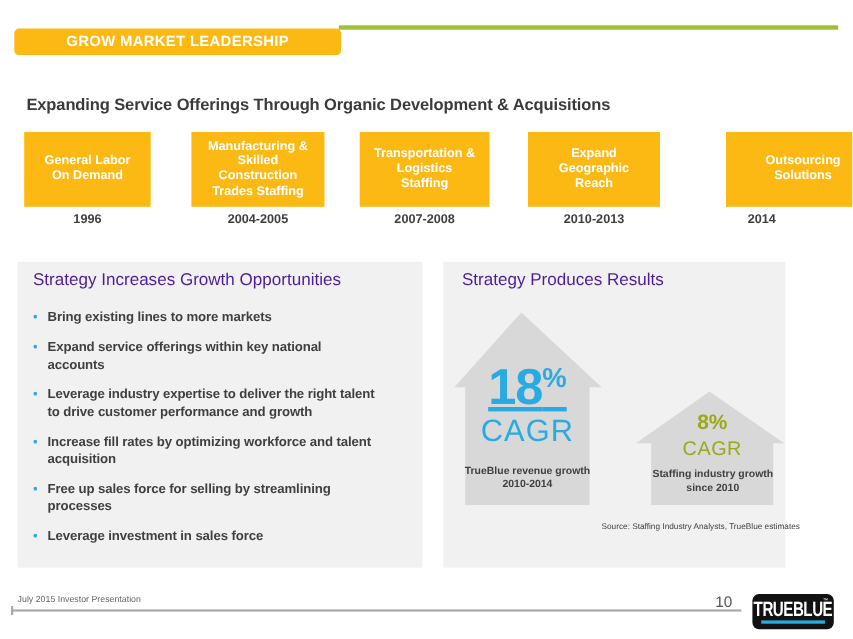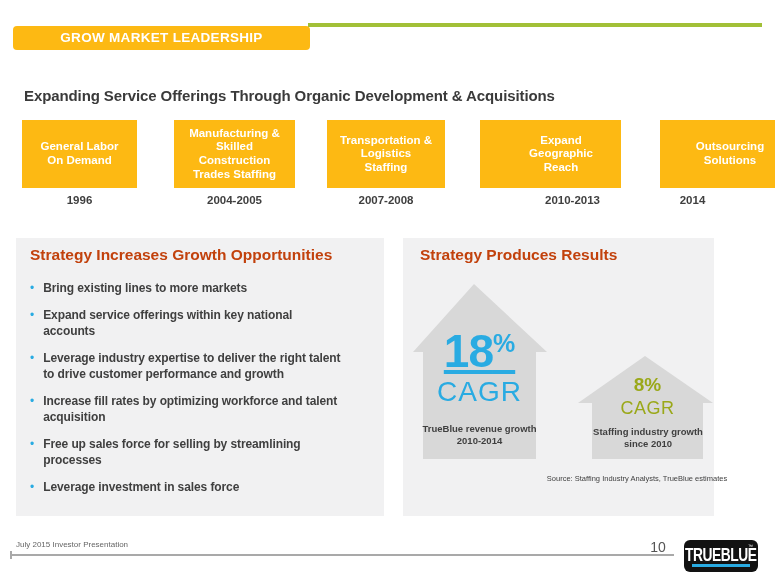--- a/index.html
+++ b/index.html
@@ -27,21 +27,21 @@
   }
   .tl-year{
     position:absolute;top:194px;text-align:center;
     font-size:11.5px;font-weight:bold;color:#3F3F3F;
   }
   
   .panel{position:absolute;top:238px;height:278px;background:#F1F1F2;}
   .panel-left{left:16px;width:368px;}
   .panel-right{left:403px;width:311px;}
   .panel h2{
-    position:absolute;margin:0;font-size:15.5px;font-weight:bold;color:#c2410c;
+    position:absolute;margin:0;font-size:15.5px;font-weight:normal;color:#4c1d95;
   }
   .panel-left h2{left:14px;top:8px;}
   .panel-right h2{left:17px;top:8px;}
   
   .bullets{position:absolute;left:14px;top:42px;right:14px;}
   .bullet{display:flex;margin-bottom:10px;}
   .dot{color:#29ABE2;font-size:12px;line-height:1.38;margin-right:9px;flex:0 0 auto;}
   .btext{
     font-size:12px;font-weight:bold;color:#3F3F3F;line-height:1.38;
     white-space:pre-line;letter-spacing:-.1px;
@@ -94,30 +94,30 @@
 
   <div class="tl-box" style="left:22px;width:115px;">General Labor
 On Demand</div>
   <div class="tl-box" style="left:174px;width:121px;">Manufacturing &amp;
 Skilled
 Construction
 Trades Staffing</div>
   <div class="tl-box" style="left:327px;width:118px;">Transportation &amp;
 Logistics
 Staffing</div>
-  <div class="tl-box" style="left:480px;width:120px;padding-left:21px;">Expand
+  <div class="tl-box" style="left:480px;width:120px;">Expand
 Geographic
 Reach</div>
   <div class="tl-box" style="left:632px;width:140px;margin-left:28px;">Outsourcing
 Solutions</div>
 
   <div class="tl-year" style="left:22px;width:115px;">1996</div>
   <div class="tl-year" style="left:174px;width:121px;">2004-2005</div>
   <div class="tl-year" style="left:327px;width:118px;">2007-2008</div>
-  <div class="tl-year" style="left:480px;width:120px;text-align:right;">2010-2013</div>
+  <div class="tl-year" style="left:480px;width:120px;">2010-2013</div>
   <div class="tl-year" style="left:632px;width:121px;">2014</div>
 
   <section class="panel panel-left">
     <h2>Strategy Increases Growth Opportunities</h2>
     <div class="bullets">
       <div class="bullet">
         <span class="dot">•</span>
         <span class="btext">Bring existing lines to more markets</span>
       </div>
       <div class="bullet">

